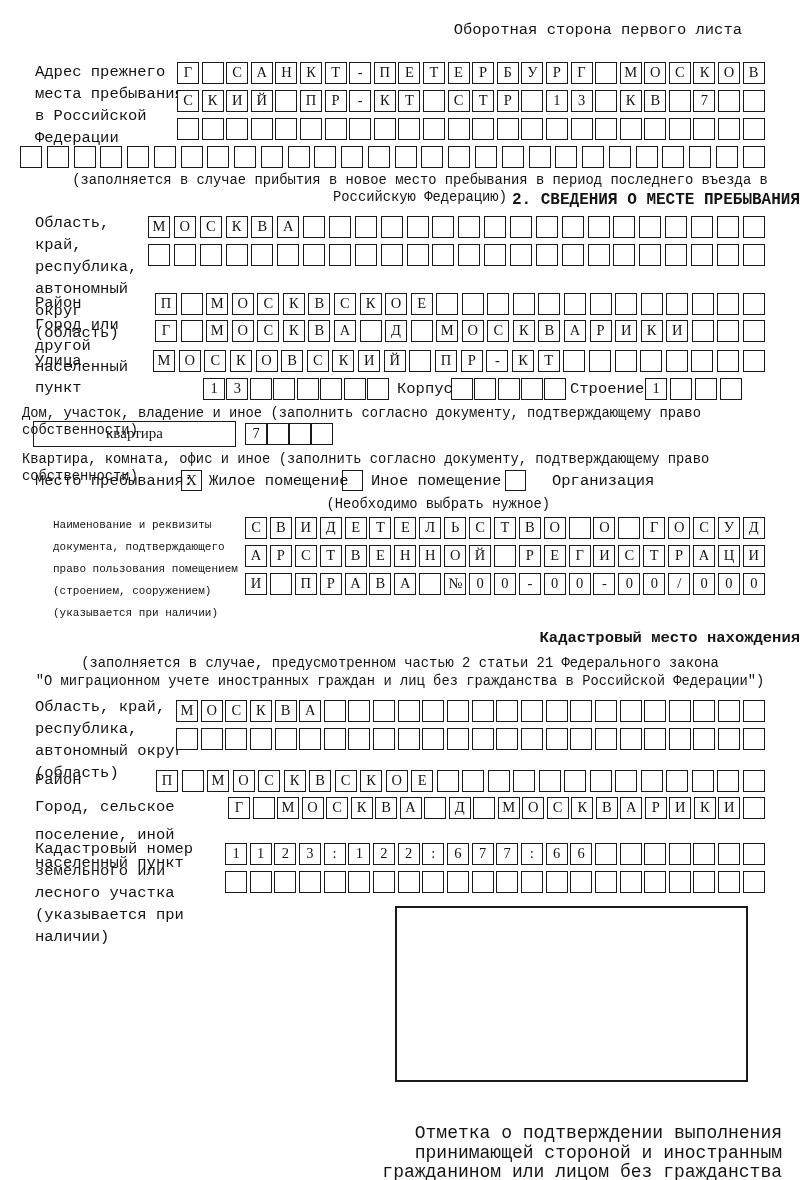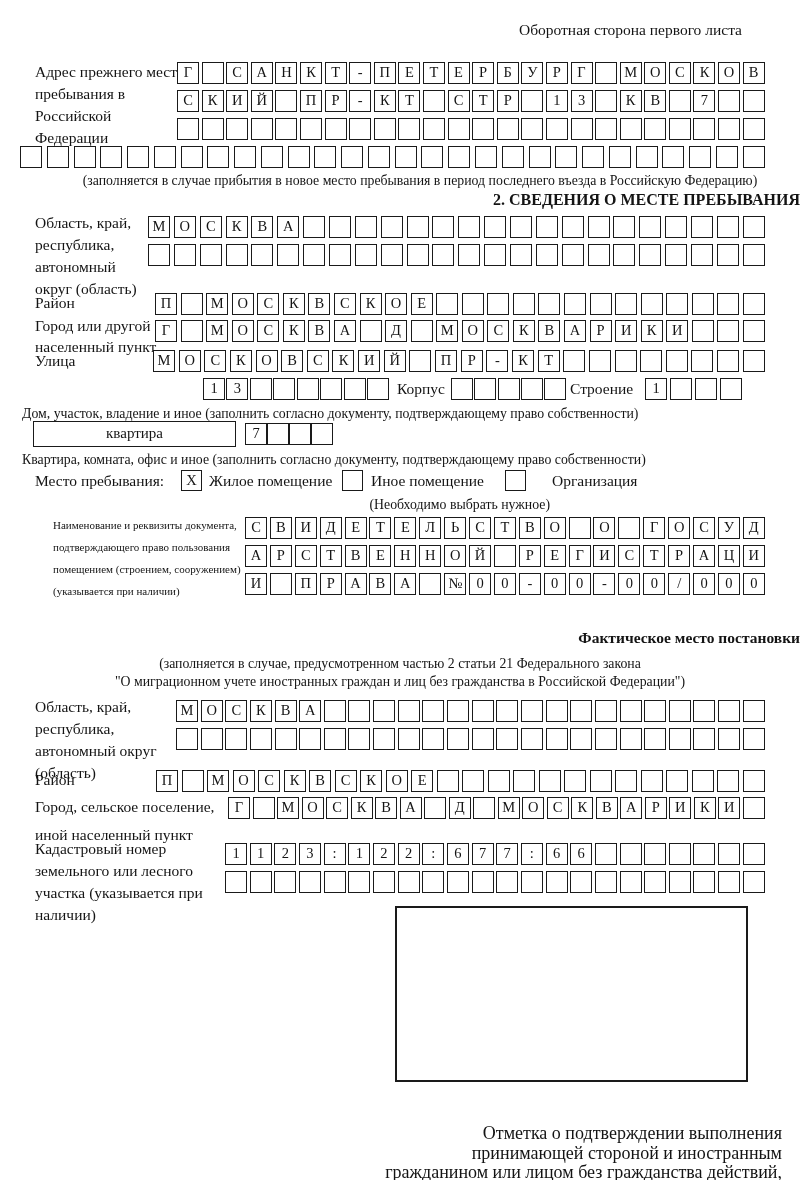--- a/index.html
+++ b/index.html
@@ -3,21 +3,21 @@
 <meta charset="utf-8">
 <style>
   * { margin:0; padding:0; box-sizing:border-box; }
   html,body { background:#ffffff; }
   body {
     width:800px; height:1180px;
     font-family:"Liberation Serif","DejaVu Serif",serif;
     color:#141414;
   }
   .page { position:relative; width:800px; height:1180px; overflow:hidden; background:#fff; }
-  .abs { position:absolute; }
+  .abs { position:absolute;font-family:Liberation Mono, monospace; }
   .lbl { font-size:15.5px; line-height:22px; }
   .cap { font-size:13.8px; line-height:17px; }
   .cellrow { position:absolute; display:flex; justify-content:space-between; height:22px; }
   .cell {
     flex:none; width:22px; height:22px;
     border:1.6px solid #1a1a1a;
     font-size:14.5px; line-height:19px; text-align:center;
     background:#fff;
   }
   .cb {
@@ -400,21 +400,21 @@
       <span class="cell">0</span>
       <span class="cell">-</span>
       <span class="cell">0</span>
       <span class="cell">0</span>
       <span class="cell">/</span>
       <span class="cell">0</span>
       <span class="cell">0</span>
       <span class="cell">0</span>
     </div>
 
-  <div class="abs center bold" style="top:629px; font-size:15.5px;">Фактическое место постановки</div>
+  <div class="abs center bold" style="top:629px; font-size:15.5px;">Кадастровый место нахождения</div>
   <div class="abs cap center" style="top:655px;">(заполняется в случае, предусмотренном частью 2 статьи 21 Федерального закона</div>
   <div class="abs cap center" style="top:673px;">"О миграционном учете иностранных граждан и лиц без гражданства в Российской Федерации")</div>
 
   <div class="abs lbl" style="left:35px; top:696px; width:152px;">Область, край, республика, автономный округ (область)</div>
   <div class="cellrow" style="left:176px; top:700px; width:589px;">
       <span class="cell">М</span>
       <span class="cell">О</span>
       <span class="cell">С</span>
       <span class="cell">К</span>
       <span class="cell">В</span>

